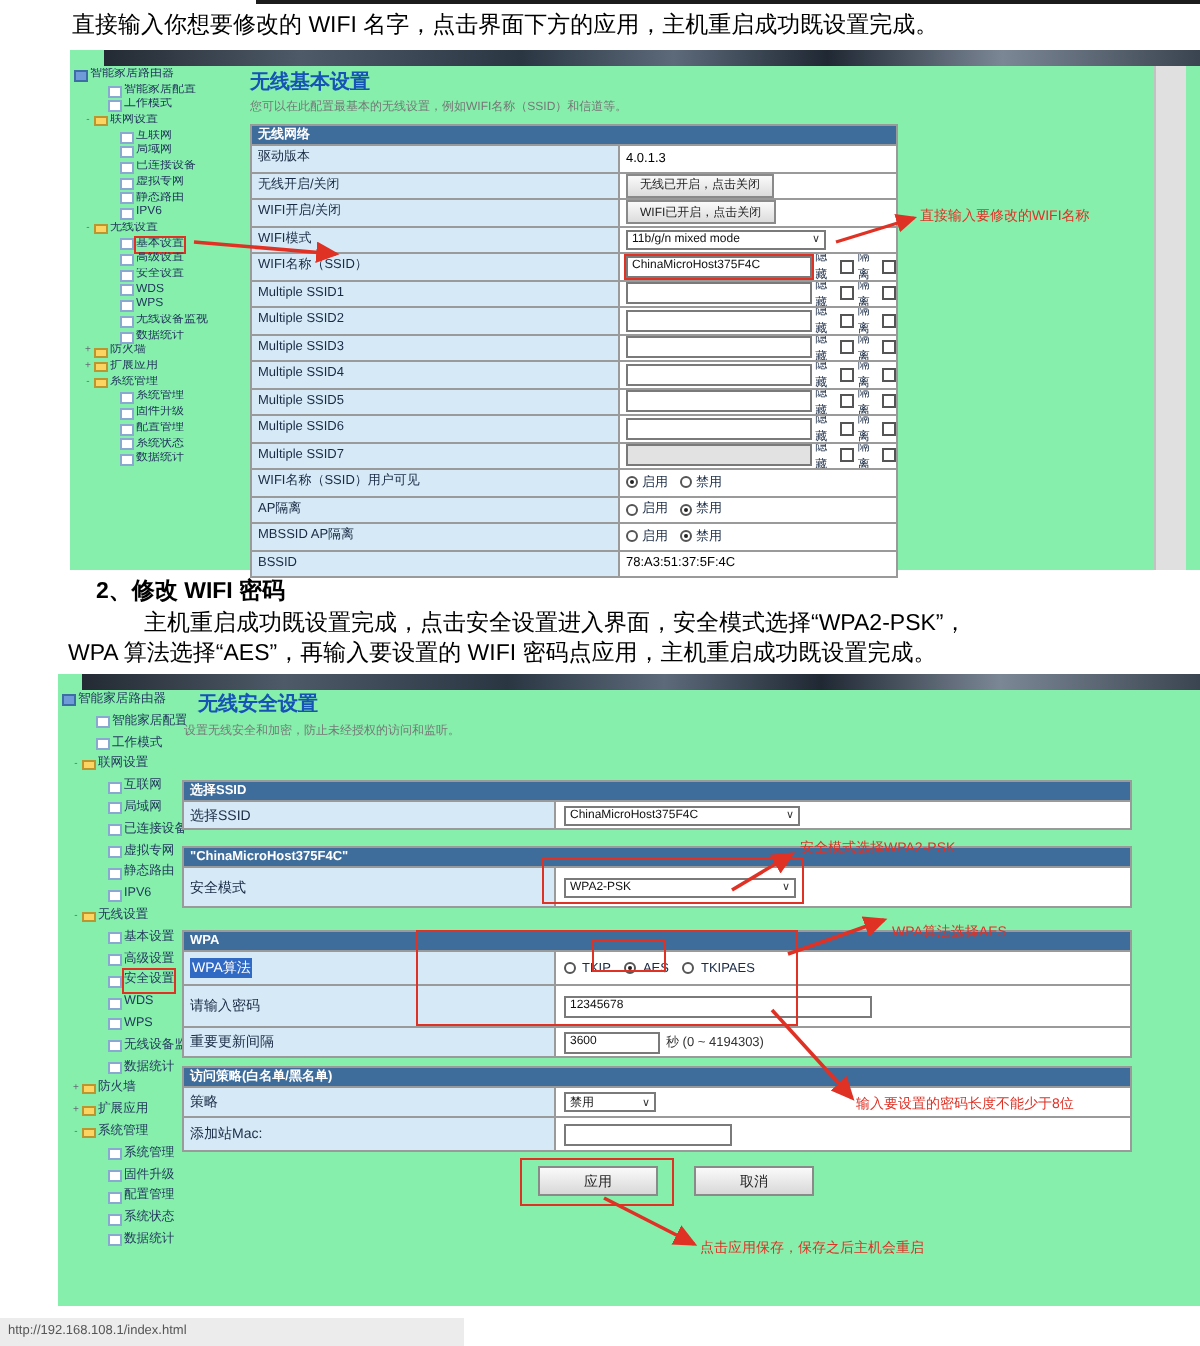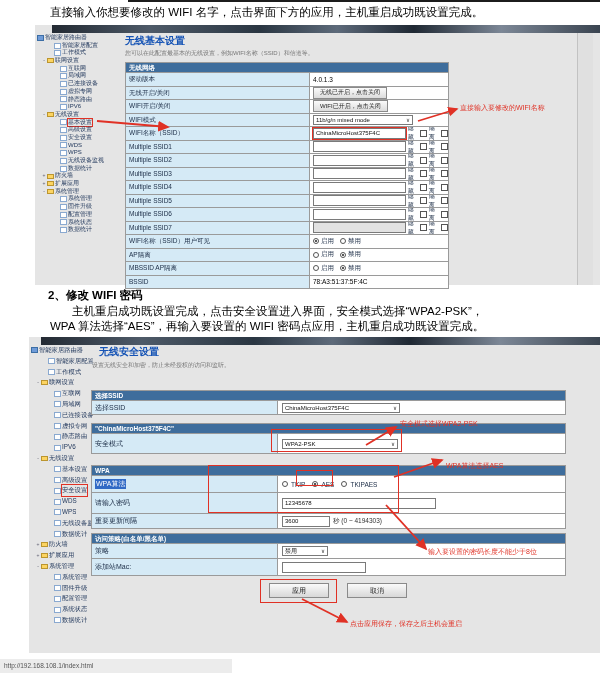--- a/index.html
+++ b/index.html
@@ -2,29 +2,29 @@
 <html><head>
 <meta charset="utf-8">
 <style>
   html,body{margin:0;padding:0}
   body{width:600px;height:673px;position:relative;overflow:hidden;background:#fff;
        font-family:"Liberation Sans",sans-serif;color:#000}
 
   
   .topline{position:absolute;left:128px;top:0;width:472px;height:2px;background:#1c1c1c}
   .doc-text{position:absolute;font-size:11.5px;color:#000;white-space:nowrap}
-  #intro{left:50px;top:5px}
+  #intro{left:36px;top:5px}
   #step-head{left:48px;top:288px;font-weight:bold}
   #step-l1{left:72px;top:304px}
-  #step-l2{left:50px;top:319px}
+  #step-l2{left:34px;top:319px}
   .footerbar{position:absolute;left:0;top:659px;width:232px;height:14px;background:#ececec;
              font-size:6.5px;color:#555;line-height:14px;padding-left:4px;box-sizing:border-box}
 
   
-  .shot{position:absolute;background:#e5e5e5}
+  .shot{position:absolute;background:#86efac}
   #shot1{left:35px;top:25px;width:565px;height:260px}
   #shot2{left:29px;top:337px;width:572px;height:316px}
   .banner{position:absolute;top:0;height:8px;right:0;
           background:linear-gradient(90deg,#232a33 0%,#4e5a68 18%,#2a3642 38%,#5d6a7a 52%,#1f2833 66%,#7c8796 82%,#3a4450 100%)}
   #shot1 .banner{left:17px}
   #shot2 .banner{left:12px}
   #shot1 .scrollstrip{position:absolute;left:542px;top:8px;width:15px;height:252px;
                       background:#e0e0e0;border-left:1px solid #c2c2c2}
 
   

